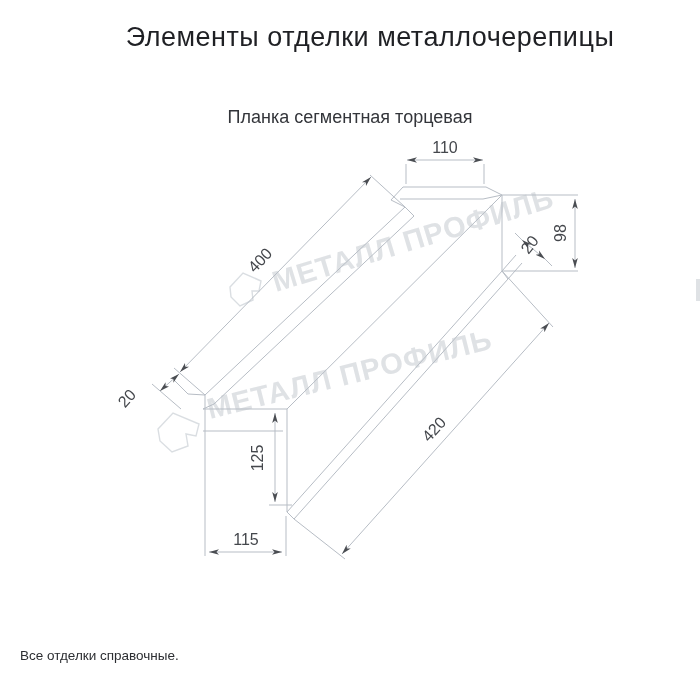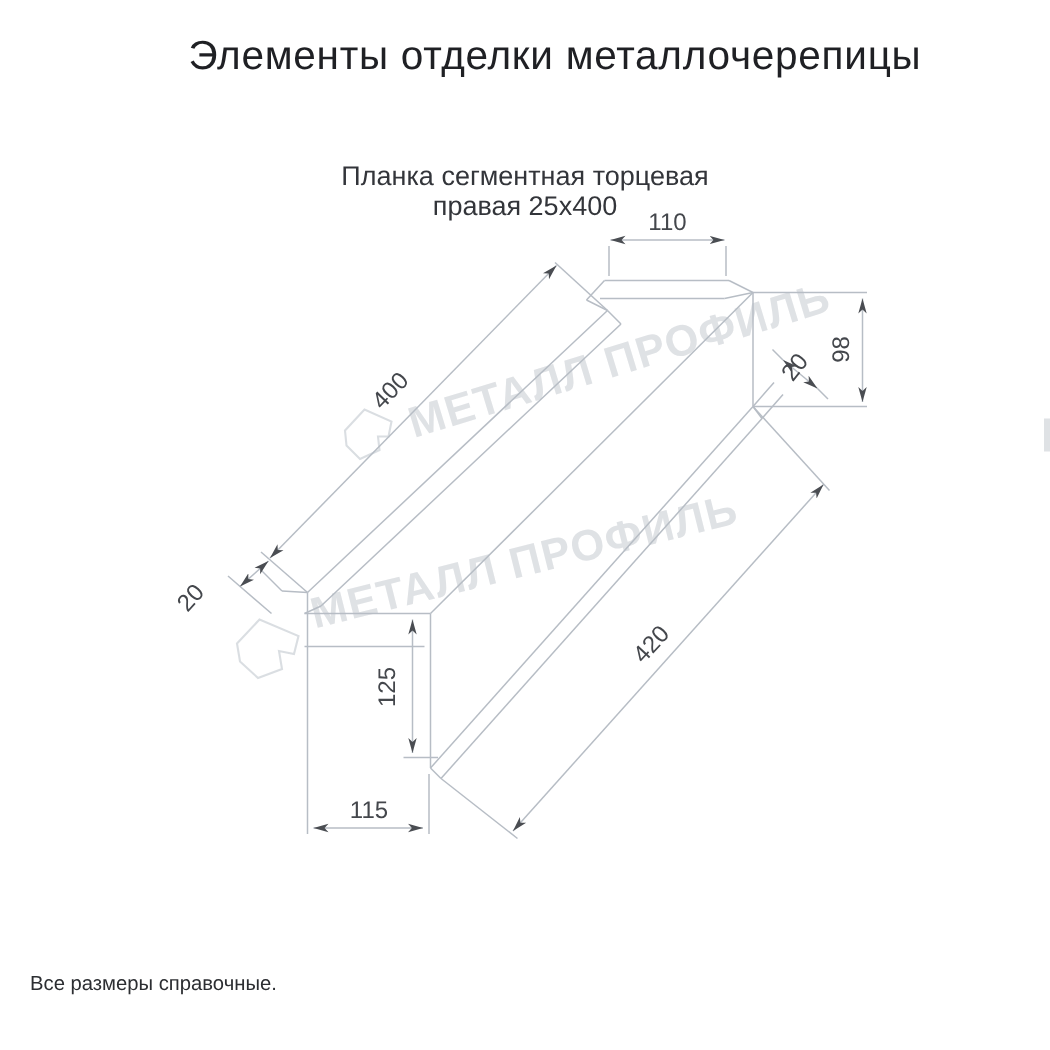--- a/index.html
+++ b/index.html
@@ -32,21 +32,20 @@
          fill:#d8dbdf;letter-spacing:1px;opacity:.8;}
   .wmlogo{stroke:#d4d8dd;stroke-width:1.4;fill:none;opacity:.85;}
 </style>
 </head>
 <body>
 
 <div class="page-title">Элементы отделки металлочерепицы</div>
 
 <div class="drawing-subtitle">
   <div>Планка сегментная торцевая</div>
-  <div>правая 25х400</div>
 </div>
 
 <svg class="drawing" width="700" height="700" viewBox="0 0 700 700">
   <defs>
     <marker id="arw" markerWidth="11" markerHeight="8" refX="10" refY="3.5" orient="auto-start-reverse" markerUnits="userSpaceOnUse">
       <path d="M10,3.5 L0,0.7 L2.6,3.5 L0,6.3 Z" fill="#4a4d52"></path>
     </marker>
   </defs>
 
   <g>
@@ -124,16 +123,16 @@
     <text class="dimtxt" transform="translate(534,248) rotate(-52)" text-anchor="middle">20</text>
     <text class="dimtxt" transform="translate(264,264) rotate(-46)" text-anchor="middle">400</text>
     <text class="dimtxt" transform="translate(131,402) rotate(-48)" text-anchor="middle">20</text>
     <text class="dimtxt" transform="translate(263,458) rotate(-90)" text-anchor="middle">125</text>
     <text class="dimtxt" x="246" y="545" text-anchor="middle">115</text>
     <text class="dimtxt" transform="translate(438,433) rotate(-47)" text-anchor="middle">420</text>
   </g>
 </svg>
 
 <div class="footnotes">
-  <div>Все размеры справочные.</div>
+  <div>Все отделки справочные.</div>
 </div>
 
 <div class="edge-artifact"></div>
 
 </body></html>

